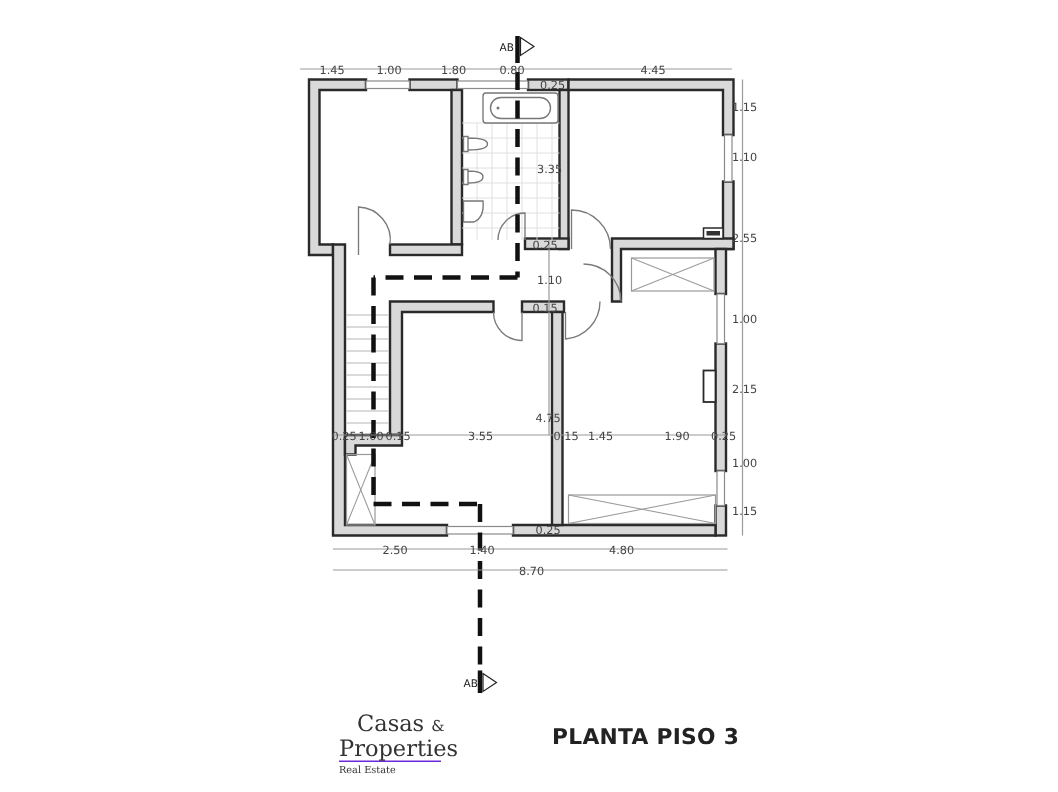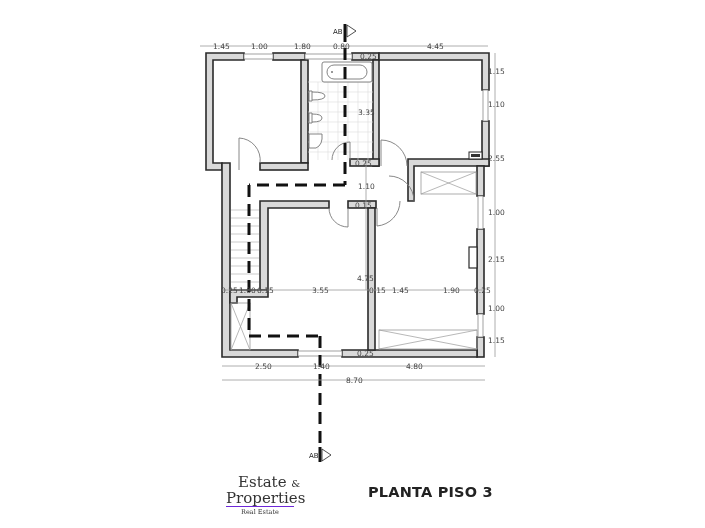--- a/index.html
+++ b/index.html
@@ -14,21 +14,21 @@
   .cut-line { stroke: #111; stroke-width: 3; stroke-dasharray: 12 7; fill: none; }
   .cut-solid { stroke: #111; stroke-width: 3; }
   .cross { stroke: #9a9a9a; stroke-width: 0.7; fill: none; }
   .fixture { fill: #fff; stroke: #777; stroke-width: 0.9; }
   .stair { stroke: #b5b5b5; stroke-width: 0.7; }
   .section-label { font-family: "DejaVu Sans", sans-serif; font-size: 7px; fill: #222; }
   .logo { position: absolute; left: 226px; top: 475px; width: 80px; text-align: left; font-family: "DejaVu Serif", serif; color: #333; }
   .logo .l1 { font-size: 15px; line-height: 14px; padding-left: 12px; }
   .logo .l1 small { font-size: 10px; }
   .logo .l2 { font-size: 15px; line-height: 14px; border-bottom: 1px solid #6d28d9; padding-bottom: 1px; width: 68px; }
-  .logo .l3 { font-size: 6.5px; text-align: center; width: 68px; padding-top: 1px; }
+  .logo .l3 { font-size: 6.5px; text-align: left; width: 68px; padding-top: 1px; }
   .title { position: absolute; left: 368px; top: 484px; font-family: "DejaVu Sans", sans-serif; font-weight: bold; font-size: 14.5px; color: #222; letter-spacing: 0.2px; }
 </style>
 </head>
 <body>
 
 <svg id="plan" viewBox="0 0 705 528" xmlns="http://www.w3.org/2000/svg">
 
   <g>
 
     <path class="wall" d="M206,53 L244,53 L244,60 L213,60 L213,163 L222,163 L222,170 L206,170 Z"></path>
@@ -200,18 +200,18 @@
     <text class="dim-text" x="355" y="208"><tspan>0.15</tspan></text>
     <text class="dim-text" x="357" y="281"><tspan>4.75</tspan></text>
     <text class="dim-text" x="357" y="356"><tspan>0.25</tspan></text>
   </g>
 
   <text class="section-label" x="333" y="34"><tspan>AB</tspan></text>
   <text class="section-label" x="309" y="458"><tspan>AB</tspan></text>
 </svg>
 
 <div class="logo">
-  <div class="l1"><span>Estate</span> <small>&amp;</small></div>
+  <div class="l1"><span>Casas</span> <small>&amp;</small></div>
   <div class="l2">Properties</div>
   <div class="l3">Real Estate</div>
 </div>
 
 <div class="title">PLANTA PISO 3</div>
 
 </body></html>

